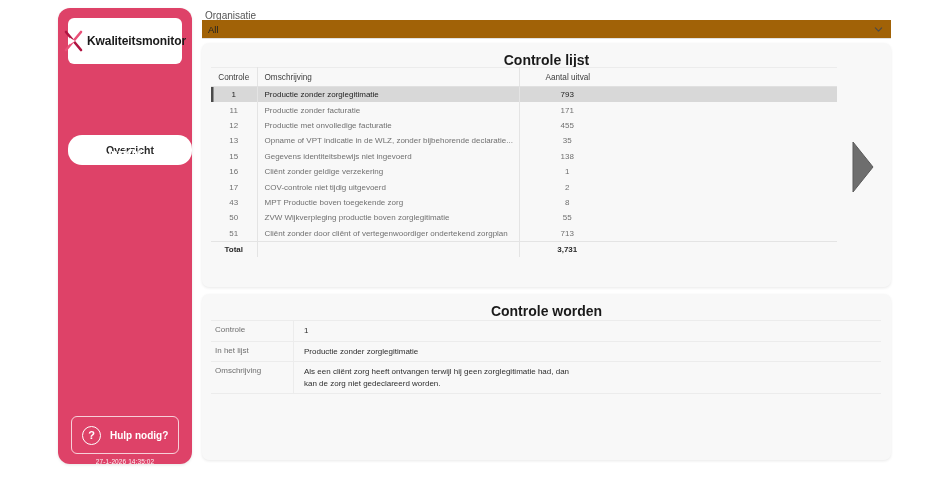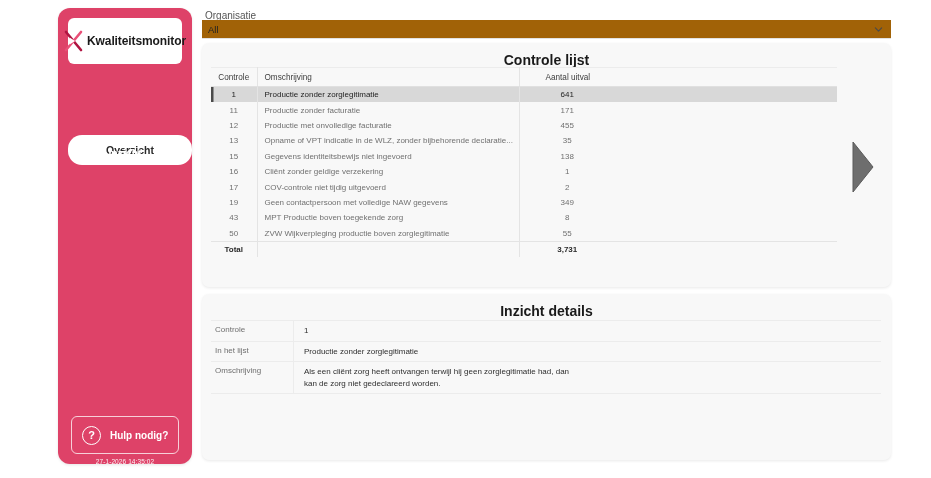--- a/index.html
+++ b/index.html
@@ -341,21 +341,21 @@
         <tr>
           <th class="cell-code">Controle</th>
           <th class="cell-desc">Omschrijving</th>
           <th class="cell-cnt">Aantal uitval</th>
         </tr>
       </thead>
       <tbody id="list-body">
           <tr class="row-selected">
             <td class="cell-code">1</td>
             <td class="cell-desc">Productie zonder zorglegitimatie</td>
-            <td class="cell-cnt">641</td>
+            <td class="cell-cnt">793</td>
           </tr>
           <tr>
             <td class="cell-code">11</td>
             <td class="cell-desc">Productie zonder facturatie</td>
             <td class="cell-cnt">171</td>
           </tr>
           <tr>
             <td class="cell-code">12</td>
             <td class="cell-desc">Productie met onvolledige facturatie</td>
             <td class="cell-cnt">455</td>
@@ -374,51 +374,51 @@
             <td class="cell-code">16</td>
             <td class="cell-desc">Cliënt zonder geldige verzekering</td>
             <td class="cell-cnt">1</td>
           </tr>
           <tr>
             <td class="cell-code">17</td>
             <td class="cell-desc">COV-controle niet tijdig uitgevoerd</td>
             <td class="cell-cnt">2</td>
           </tr>
           <tr>
-            <td class="cell-code">19</td>
-            <td class="cell-desc">Geen contactpersoon met volledige NAW gegevens</td>
-            <td class="cell-cnt">349</td>
-          </tr>
-          <tr>
             <td class="cell-code">43</td>
             <td class="cell-desc">MPT Productie boven toegekende zorg</td>
             <td class="cell-cnt">8</td>
           </tr>
           <tr>
             <td class="cell-code">50</td>
             <td class="cell-desc">ZVW Wijkverpleging productie boven zorglegitimatie</td>
             <td class="cell-cnt">55</td>
+          </tr>
+          <tr>
+            <td class="cell-code">51</td>
+            <td class="cell-desc">Cliënt zonder door cliënt of vertegenwoordiger ondertekend zorgplan</td>
+            <td class="cell-cnt">713</td>
           </tr>
           <tr class="row-total">
             <td class="cell-code">Total</td>
             <td class="cell-desc"></td>
             <td class="cell-cnt">3,731</td>
           </tr>
         </tbody>
     </table>
   </div>
 
 </div>
 
 <svg id="next-arrow" viewBox="0 0 22 52">
   <path d="M1 1 L21 26 L1 51 Z" fill="#6e6e6e" stroke="#5a5a5a" stroke-width="1"></path>
 </svg>
 
 <div class="card" id="details-card">
-  <div class="card-title">Inzicht details</div>
+  <div class="card-title">Controle worden</div>
   <table id="details-table">
     <tbody id="details-body">
         <tr>
           <td class="det-label">Controle</td>
           <td class="det-value">1</td>
         </tr>
         <tr>
           <td class="det-label">In het lijst</td>
           <td class="det-value">Productie zonder zorglegitimatie</td>
         </tr>

